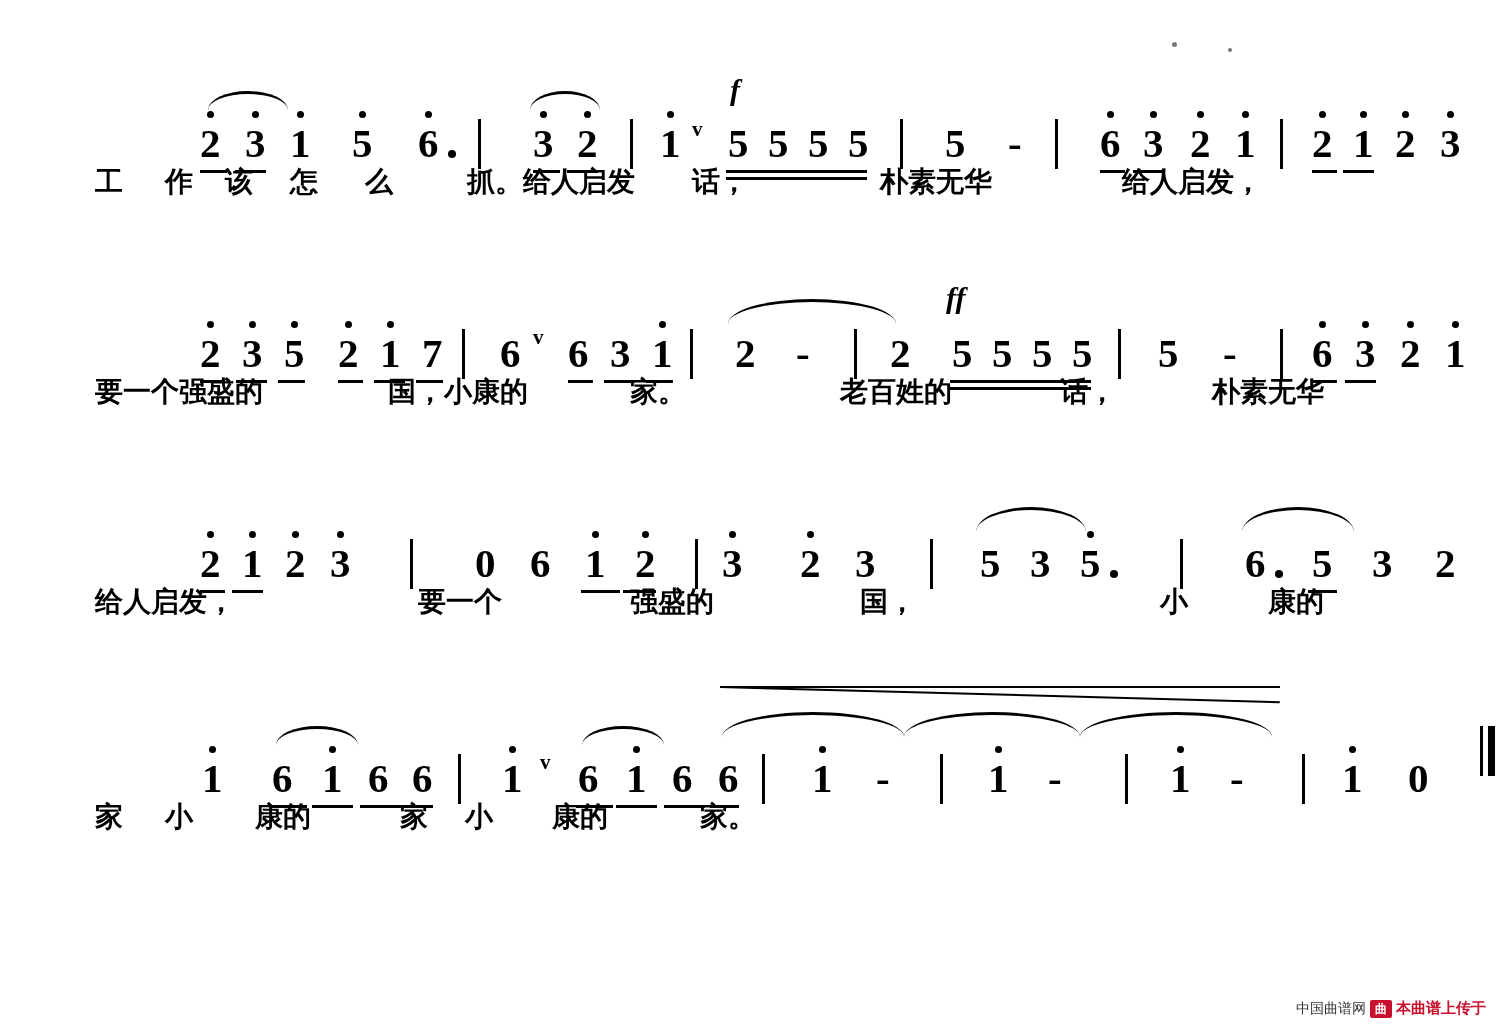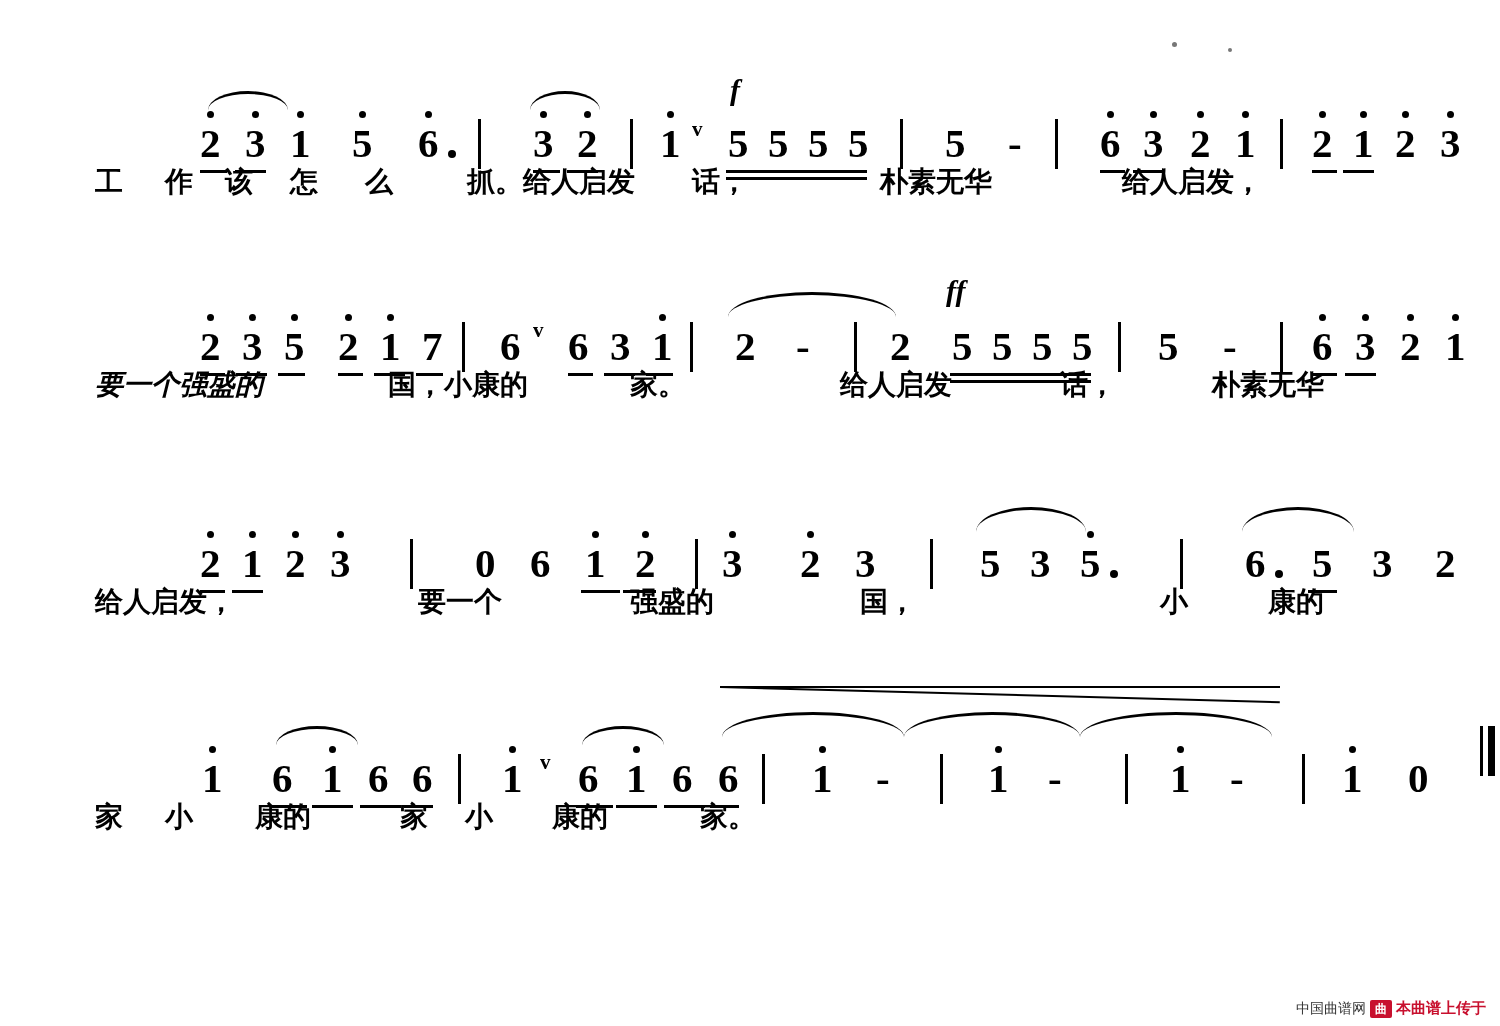--- a/index.html
+++ b/index.html
@@ -250,21 +250,21 @@
       <div class="lyric" style="left:135px;">该</div>
       <div class="lyric" style="left:200px;">怎</div>
       <div class="lyric" style="left:275px;">么</div>
       <div class="lyric" style="left:377px;">抓。给人启发</div>
       <div class="lyric" style="left:602px;">话，</div>
       <div class="lyric" style="left:790px;">朴素无华</div>
       <div class="lyric" style="left:1032px;">给人启发，</div>
     </div>
   </div>
 
-  <div class="system" style="top:298px;">
+  <div class="system" style="top:305px;">
     <div class="notes-row">
       <div class="dyn" style="left:856px;top:-24px;">ff</div>
 
       <div class="slur big" style="left:638px;top:-6px;width:168px;"></div>
 
       <div class="note" style="left:110px;top:28px;"><span class="num">2<span class="dot-hi"></span></span><span class="beam1" style="left:0;right:-4px;"></span></div>
       <div class="note" style="left:152px;top:28px;"><span class="num">3<span class="dot-hi"></span></span><span class="beam1" style="left:-6px;right:-4px;"></span></div>
       <div class="note" style="left:194px;top:28px;"><span class="num">5<span class="dot-hi"></span></span><span class="beam1" style="left:-6px;right:0;"></span></div>
 
       <div class="note" style="left:248px;top:28px;"><span class="num">2<span class="dot-hi"></span></span><span class="beam1" style="left:0;right:-4px;"></span></div>
@@ -301,24 +301,24 @@
 
       <div class="barline" style="left:1190px;top:24px;"></div>
 
       <div class="note" style="left:1222px;top:28px;"><span class="num">6<span class="dot-hi"></span></span><span class="beam1" style="left:0;right:-4px;"></span></div>
       <div class="note" style="left:1265px;top:28px;"><span class="num">3<span class="dot-hi"></span></span><span class="beam1" style="left:-10px;right:0;"></span></div>
       <div class="note" style="left:1310px;top:28px;"><span class="num">2<span class="dot-hi"></span></span></div>
       <div class="note" style="left:1355px;top:28px;"><span class="num">1<span class="dot-hi"></span></span></div>
 
     </div>
     <div class="lyric-row" style="top:-8px;">
-      <div class="lyric" style="left:5px;font-style:italic;">要一个强盛的</div>
+      <div class="lyric" style="left:5px;">要一个强盛的</div>
       <div class="lyric" style="left:298px;">国，小康的</div>
       <div class="lyric" style="left:540px;">家。</div>
-      <div class="lyric" style="left:750px;">给人启发</div>
+      <div class="lyric" style="left:750px;">老百姓的</div>
       <div class="lyric" style="left:970px;">话，</div>
       <div class="lyric" style="left:1122px;">朴素无华</div>
     </div>
   </div>
 
   <div class="system" style="top:515px;">
     <div class="notes-row">
       <div class="slur big" style="left:886px;top:-8px;width:110px;"></div>
       <div class="slur big" style="left:1152px;top:-8px;width:112px;"></div>
 

